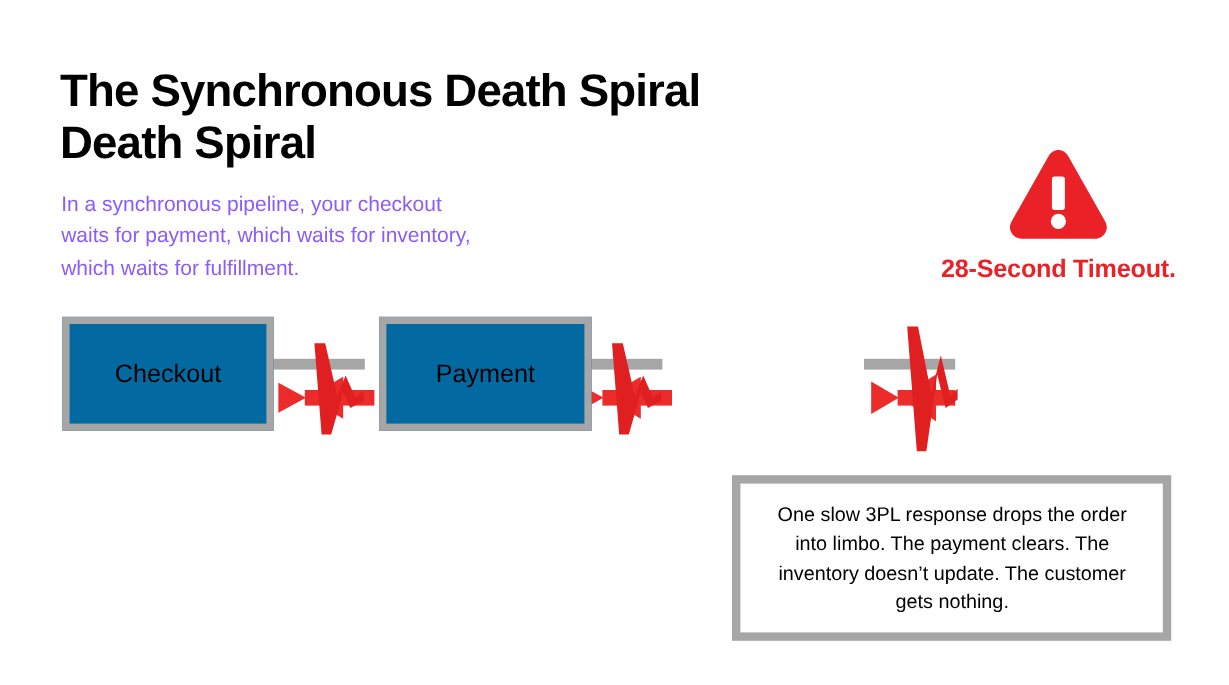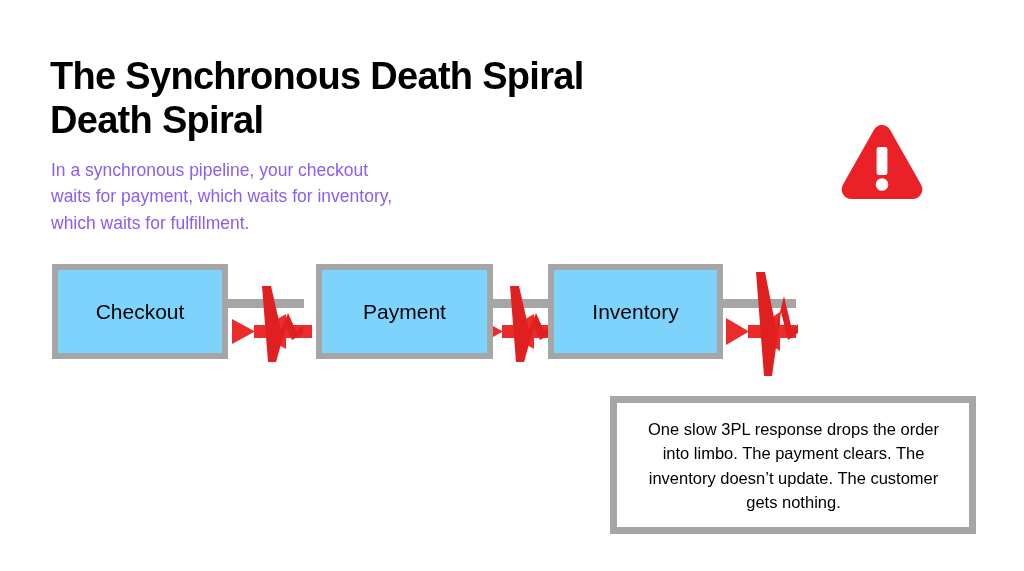--- a/index.html
+++ b/index.html
@@ -71,21 +71,21 @@
     top: 0;
     width: 1024px;
     height: 571px;
     pointer-events: none;
   }
   .stage-box {
     position: absolute;
     box-sizing: border-box;
     top: 264px;
     height: 95px;
-    background: #7dd3fc;
+    background: #0369a1;
     border: 6px solid #a6a6a6;
     display: flex;
     align-items: center;
     justify-content: center;
     text-align: center;
     font-size: 21px;
     font-weight: 500;
     color: #000000;
     line-height: 1.2;
     white-space: pre-line;
@@ -134,20 +134,21 @@
 which waits for fulfillment.</div>
 
   <div id="warning-group">
     <svg id="warning-triangle" width="86" height="82" viewBox="0 0 86 82">
       <path d="M43 3 C46.4 3 49.3 4.9 51 7.8 L82 62.5 C83.8 65.7 83.8 69.3 82 72.2
                C80.2 75.1 77.2 77 73.7 77 L12.3 77 C8.8 77 5.8 75.1 4 72.2
                C2.2 69.3 2.2 65.7 4 62.5 L35 7.8 C36.7 4.9 39.6 3 43 3 Z" fill="#ea2227"></path>
       <rect x="37.6" y="25" width="10.8" height="28" rx="2.2" fill="#ffffff"></rect>
       <circle cx="43" cy="62.5" r="6.3" fill="#ffffff"></circle>
     </svg>
+    <div id="timeout-label">28-Second Timeout.</div>
   </div>
 
   <svg id="pipeline" viewBox="0 0 1024 571">
 
     <g>
       <rect x="226" y="299" width="78" height="9" fill="#a6a6a6"></rect>
       <rect x="474" y="299" width="78" height="9" fill="#a6a6a6"></rect>
       <rect x="720" y="299" width="76" height="9" fill="#a6a6a6"></rect>
     </g>
 
@@ -173,20 +174,19 @@
       <path d="M749 331.5 L726 318 L726 345 Z" fill="#ec2b2b"></path>
       <path d="M756 272 L765 272 L776 328 L784 296 L792 330 L798 324 L798 333
                L788 340 L781 312 L772 376 L764 376 Z" fill="#e02020"></path>
     </g>
   </svg>
 
   <div id="box-checkout" class="stage-box">Checkout</div>
 
   <div id="box-payment" class="stage-box">Payment</div>
 
-  <div id="box-inventory" class="stage-box">Inventory</div>
 
 
   <div id="callout">
     <div id="callout-text">One slow 3PL response drops the order into limbo. The payment clears. The inventory doesn’t update. The customer gets nothing.</div>
   </div>
 
 </div>
 
 </body></html>

